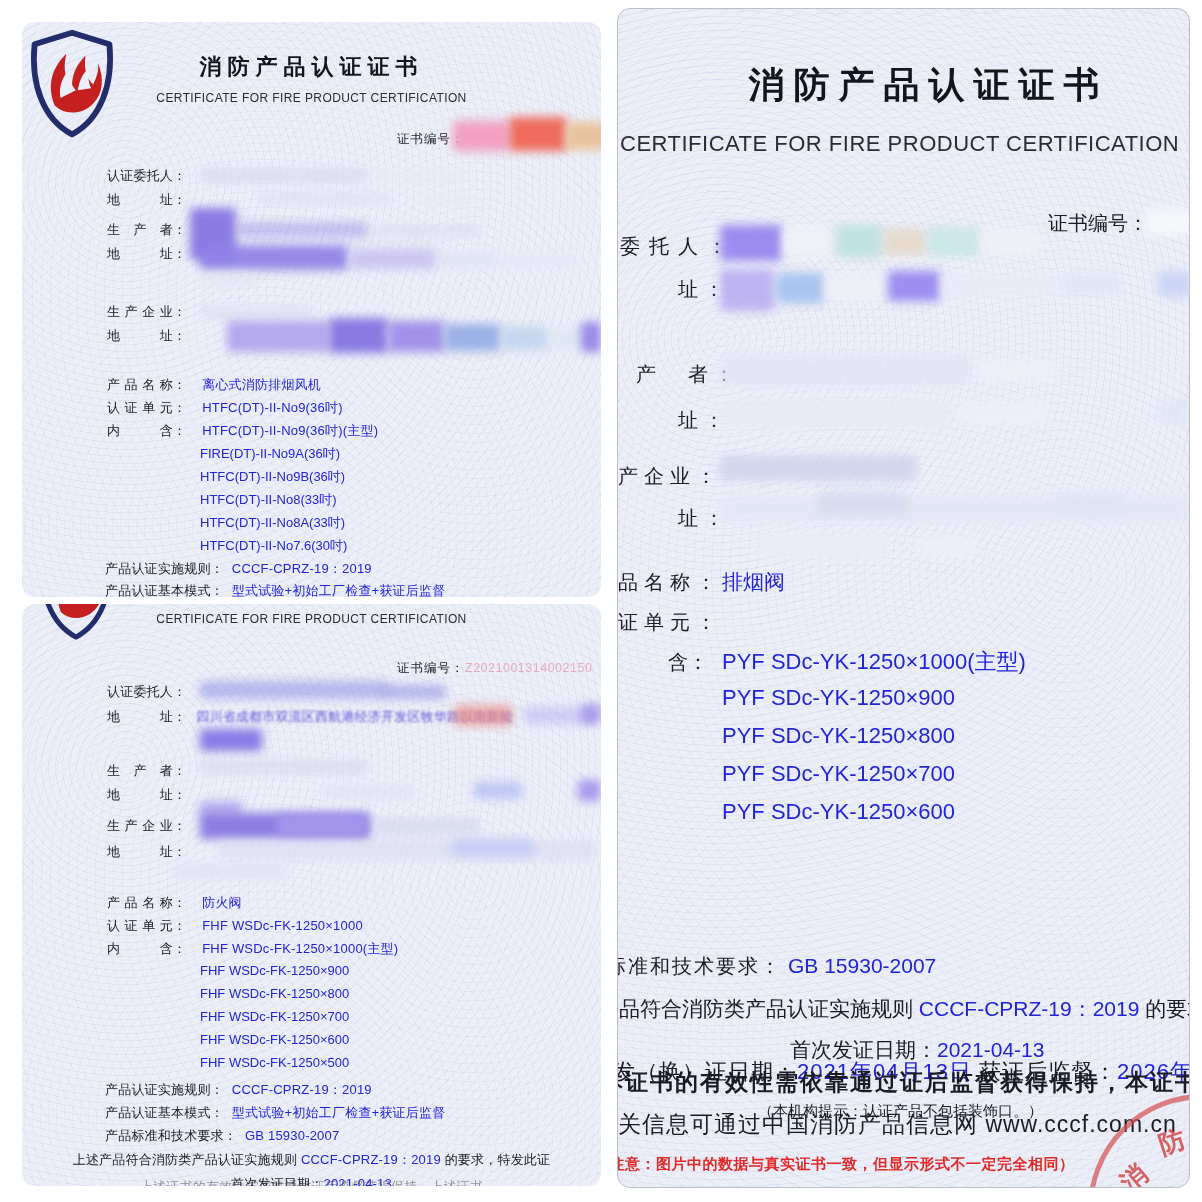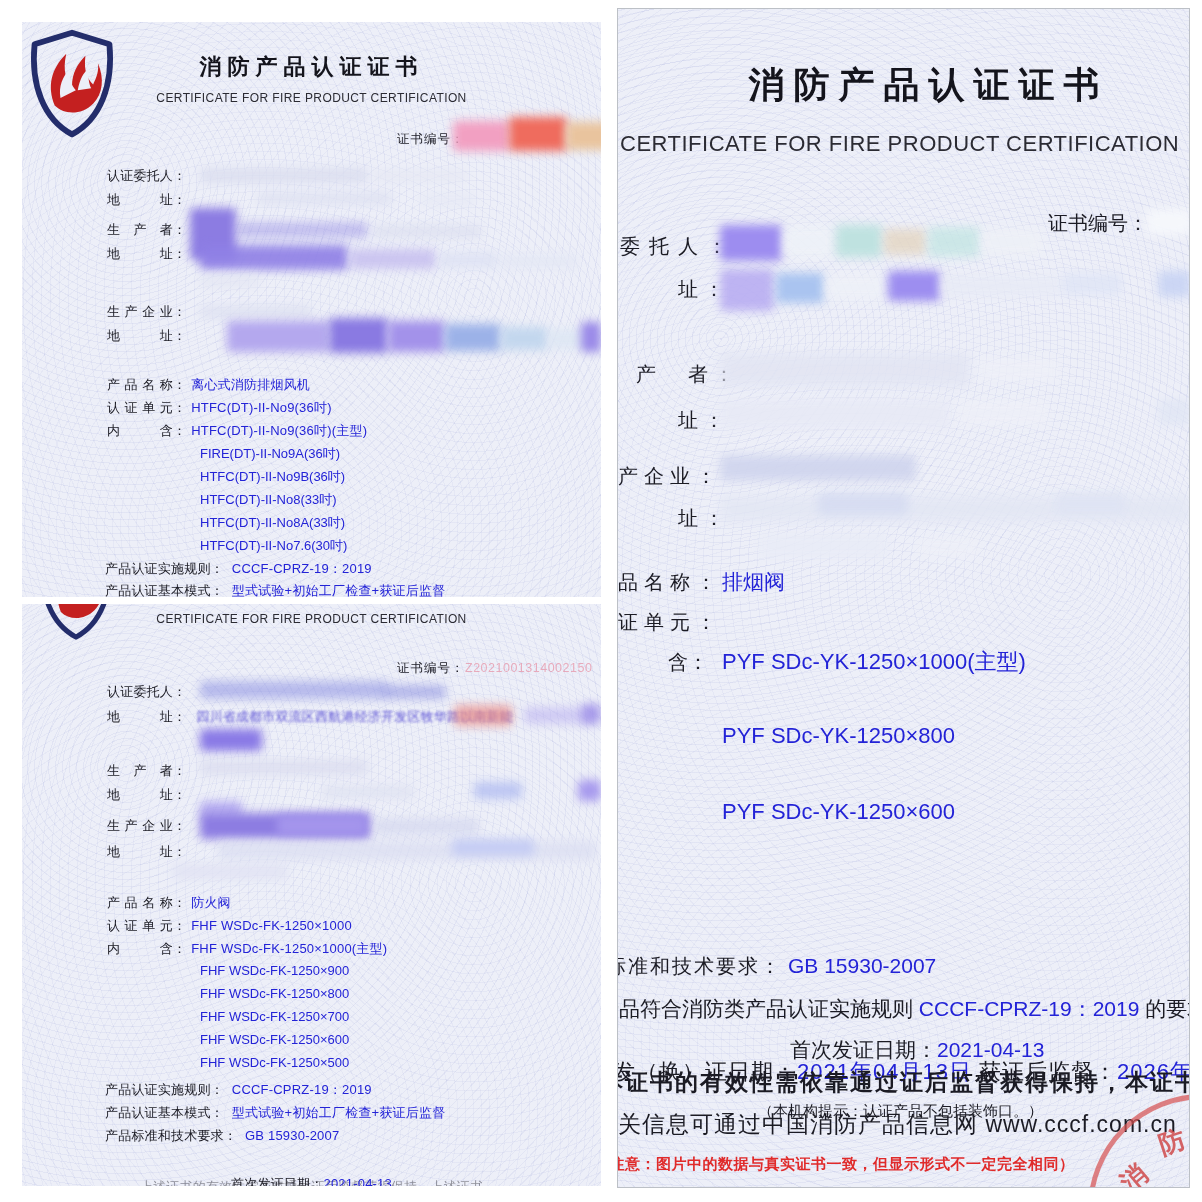--- a/index.html
+++ b/index.html
@@ -3,30 +3,30 @@
 <meta charset="utf-8">
 <style>
   *{box-sizing:border-box}
   html,body{margin:0;padding:0}
   body{width:1202px;height:1202px;position:relative;background:#ffffff;
        font-family:"Liberation Sans","DejaVu Sans",sans-serif;overflow:hidden}
   .panel{position:absolute;overflow:hidden;background-color:#edeff8;
     background-image:
       repeating-radial-gradient(circle at 18% 28%, rgba(124,134,204,.10) 0 1px, rgba(0,0,0,0) 1px 7px),
       repeating-radial-gradient(circle at 78% 48%, rgba(124,134,204,.08) 0 1px, rgba(0,0,0,0) 1px 9px),
-      repeating-radial-gradient(circle at 42% 88%, rgba(124,134,204,.07) 0 1px, rgba(0,0,0,0) 1px 8px);}
+      repeating-radial-gradient(circle at 42% 88%, rgba(124,134,204,.07) 0 1px, rgba(0,0,0,0) 1px 8px); border-radius: 13px;}
   .abs{position:absolute;white-space:nowrap}
   .blob{position:absolute;border-radius:4px;filter:blur(5px)}
   
   .titleA{font-size:22px;font-weight:bold;letter-spacing:6px;color:#14141c}
   .subA{font-size:12px;color:#2b2b33;letter-spacing:.4px}
   .certnoAB{font-size:12.5px;color:#1b1b24;letter-spacing:1px}
   .rowAB{font-size:13px;color:#1b1b24;letter-spacing:.2px}
   .lblbox{display:inline-block;width:66px;text-align:justify;text-align-last:justify;text-justify:inter-character}
-  .val{color:var(--value-blue);margin-left:5px}
+  .val{color:var(--value-blue);margin-left:16px}
   .valL{color:var(--value-blue);margin-left:8px}
   .blueSm{font-size:13px;color:var(--value-blue)}
   .pinkno{color:var(--certno-pink);opacity:.7;font-size:12.5px;letter-spacing:.5px}
   .blurtxt{color:#5b51d6;filter:blur(1.3px)}
   .center{left:0;width:100%;text-align:center}
   .faintline{opacity:.5;color:#33333d}
   
   .titleC{font-size:36px;font-weight:bold;letter-spacing:9px;color:#14141c}
   .subC{font-size:22px;color:#2b2b33;letter-spacing:.5px}
   .rowC{font-size:20px;color:#1b1b24}
@@ -141,20 +141,21 @@
   <div class="abs rowAB" style="left:85px;top:313px"><span class="lblbox">认证单元</span><span>：</span><span class="val">FHF WSDc-FK-1250×1000</span></div>
   <div class="abs rowAB" style="left:85px;top:336px"><span class="lblbox">内含</span><span>：</span><span class="val">FHF WSDc-FK-1250×1000(主型)</span></div>
   <div class="abs blueSm" style="left:178px;top:359px">FHF WSDc-FK-1250×900</div>
   <div class="abs blueSm" style="left:178px;top:382px">FHF WSDc-FK-1250×800</div>
   <div class="abs blueSm" style="left:178px;top:405px">FHF WSDc-FK-1250×700</div>
   <div class="abs blueSm" style="left:178px;top:428px">FHF WSDc-FK-1250×600</div>
   <div class="abs blueSm" style="left:178px;top:451px">FHF WSDc-FK-1250×500</div>
   <div class="abs rowAB" style="left:83px;top:477px"><span>产品认证实施规则：</span><span class="valL">CCCF-CPRZ-19：2019</span></div>
   <div class="abs rowAB" style="left:83px;top:500px"><span>产品认证基本模式：</span><span class="valL">型式试验+初始工厂检查+获证后监督</span></div>
   <div class="abs rowAB" style="left:83px;top:523px"><span>产品标准和技术要求：</span><span class="valL">GB 15930-2007</span></div>
+  <div class="abs rowAB center" style="top:547px"><span>上述产品符合消防类产品认证实施规则 </span><span class="valL" style="margin-left:0">CCCF-CPRZ-19：2019</span><span> 的要求，特发此证</span></div>
   <div class="abs rowAB center faintline" style="top:574px">上述证书的有效性需依靠通过证后监督获得保持，上述证书</div>
   <div class="abs rowAB center" style="top:571px"><span>首次发证日期：</span><span class="valL" style="margin-left:0">2021-04-13</span></div>
 </div>
 
 <div class="panel" style="left:617px;top:8px;width:573px;height:1180px;border:1px solid #bcc0c6">
   <div class="abs titleC" style="left:24px;top:52px;width:573px;text-align:center">消防产品认证证书</div>
   <div class="abs subC" style="left:2px;top:122px">CERTIFICATE FOR FIRE PRODUCT CERTIFICATION</div>
   <div class="abs rowC" style="left:430px;top:201px">证书编号：</div>
   <div class="blob" style="left:528px;top:200px;width:46px;height:26px;background:#f5f7fb"></div>
 
@@ -192,21 +193,23 @@
   <div class="blob" style="left:200px;top:484px;width:90px;height:22px;background:#d6dcf2;opacity:.9"></div>
   <div class="blob" style="left:438px;top:484px;width:70px;height:22px;background:#dfe4f4;opacity:.9"></div>
   <div class="blob" style="left:140px;top:524px;width:130px;height:26px;background:#e9ecf7;opacity:.85"></div>
   <div class="blob" style="left:300px;top:528px;width:60px;height:20px;background:#eef0f8;opacity:.7"></div>
 
   <div class="abs rowC ls6" style="left:0px;top:560px">品名称：</div>
   <div class="abs valC21" style="left:104px;top:559px">排烟阀</div>
   <div class="abs rowC ls6" style="left:0px;top:600px">证单元：</div>
   <div class="abs rowC" style="left:50px;top:640px">含：</div>
   <div class="abs valC" style="left:104px;top:638px">PYF SDc-YK-1250×1000(主型)</div>
+  <div class="abs valC" style="left:104px;top:676px">PYF SDc-YK-1250×900</div>
   <div class="abs valC" style="left:104px;top:714px">PYF SDc-YK-1250×800</div>
+  <div class="abs valC" style="left:104px;top:752px">PYF SDc-YK-1250×700</div>
   <div class="abs valC" style="left:104px;top:790px">PYF SDc-YK-1250×600</div>
 
   <div class="abs rowC" style="left:-12px;top:944px"><span class="ls2">标准和技术要求：</span><span class="valC21" style="margin-left:6px">GB 15930-2007</span></div>
 
   <div class="abs rowC" style="left:-62px;top:986px;font-size:21px"><span>上述产品符合消防类产品认证实施规则 </span><span class="valC21">CCCF-CPRZ-19：2019</span><span> 的要求，特发此证</span></div>
   <div class="abs rowC" style="left:172px;top:1027px;font-size:21px"><span>首次发证日期：</span><span class="valC21">2021-04-13</span></div>
 
   <div class="abs rowC" style="left:-5px;top:1048px;font-size:22px;letter-spacing:1px"><span>发（换）证日期：</span><span class="valC">2021年04月13日</span><span> 获证后监督：</span><span class="valC">2026年04月1</span></div>
   <div class="abs rowC" style="left:-18px;top:1058px;font-size:23px;letter-spacing:2px;font-weight:600">本证书的有效性需依靠通过证后监督获得保持，本证书</div>
   <div class="abs rowC" style="left:140px;top:1093px;font-size:15px">（本机构提示：认证产品不包括装饰口。）</div>

